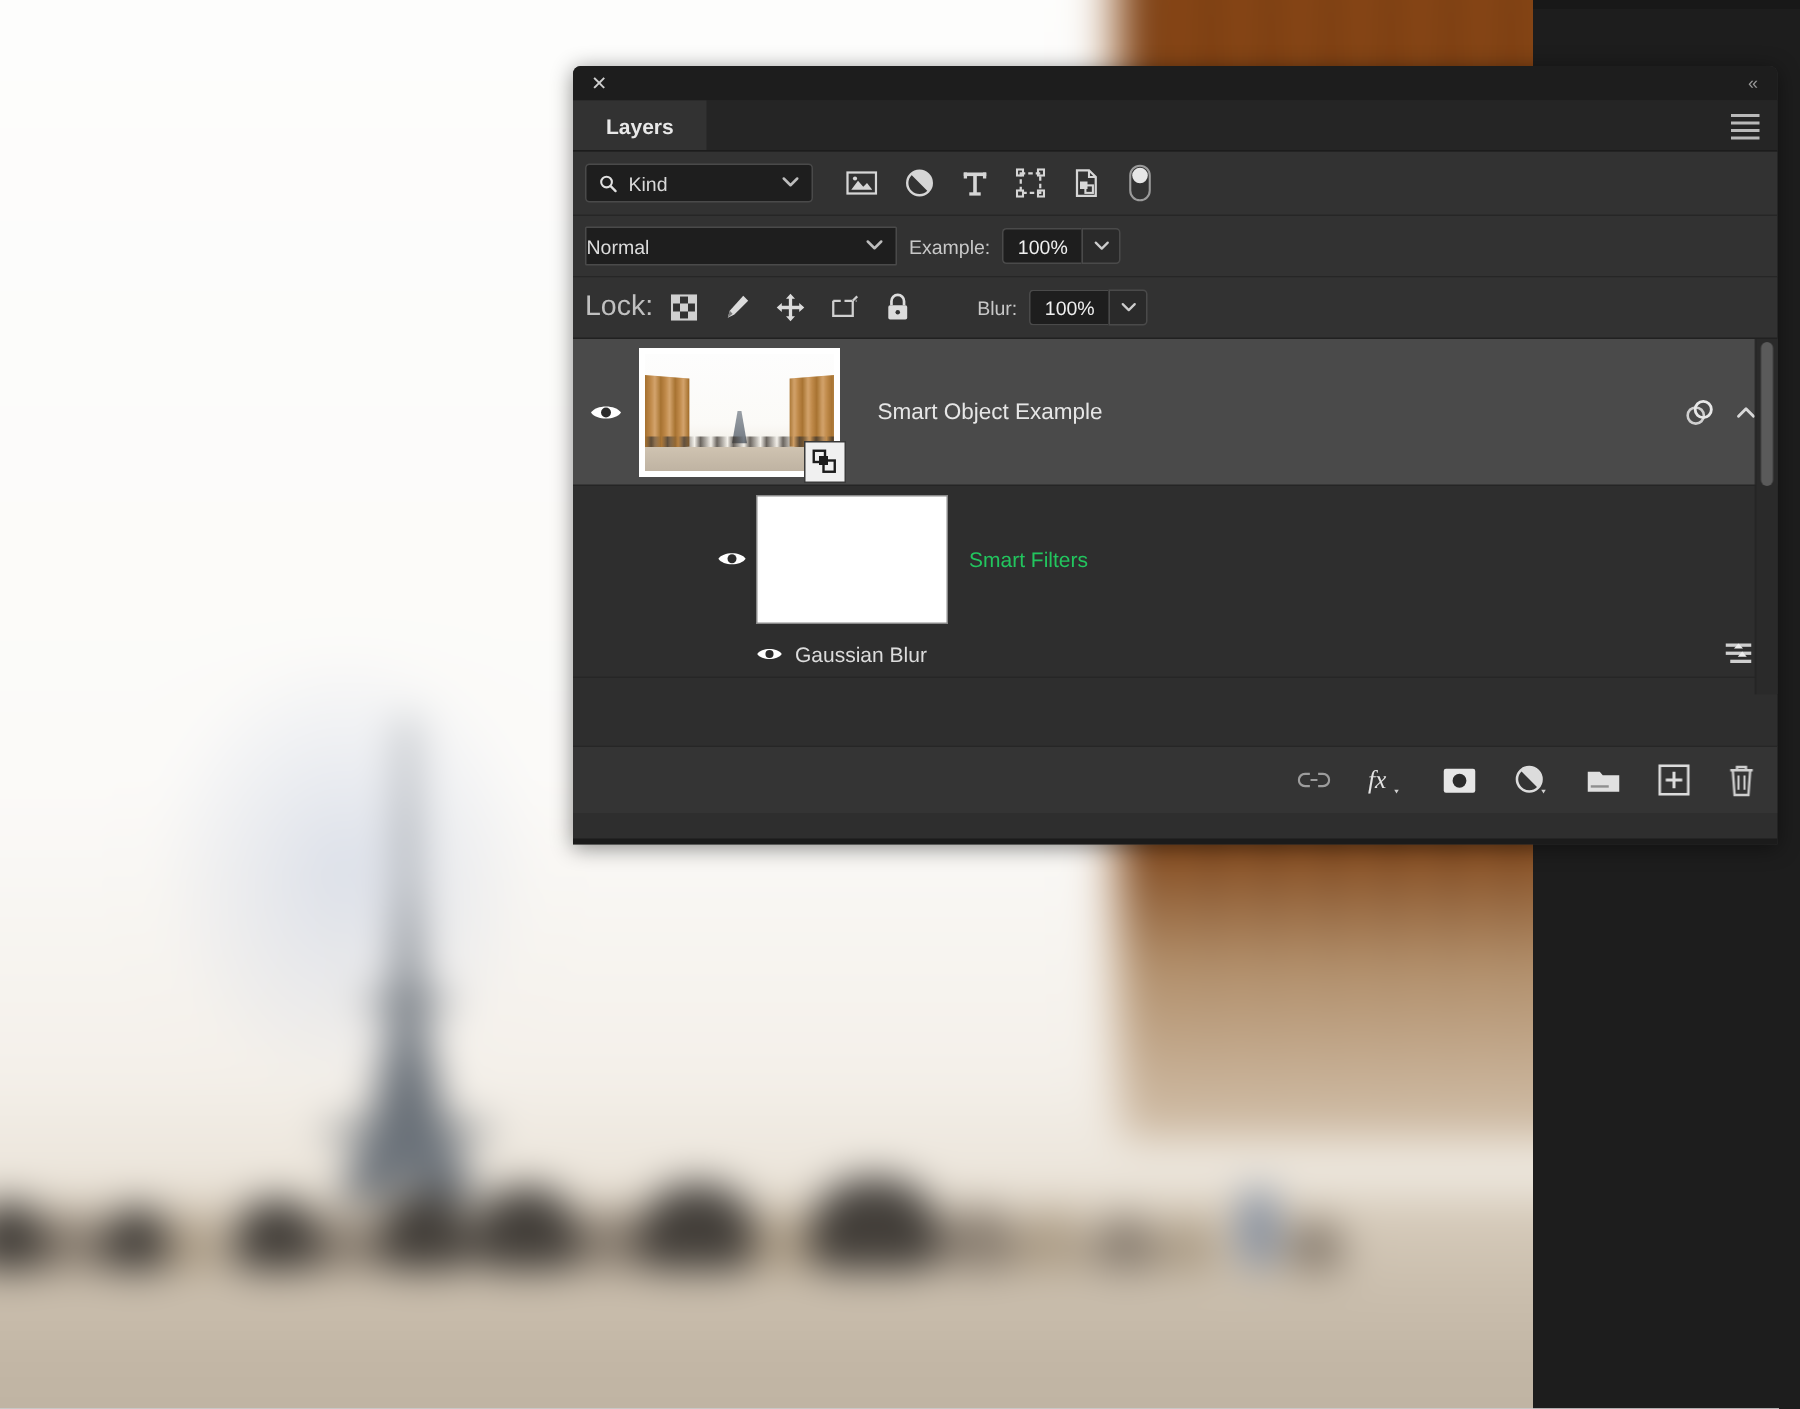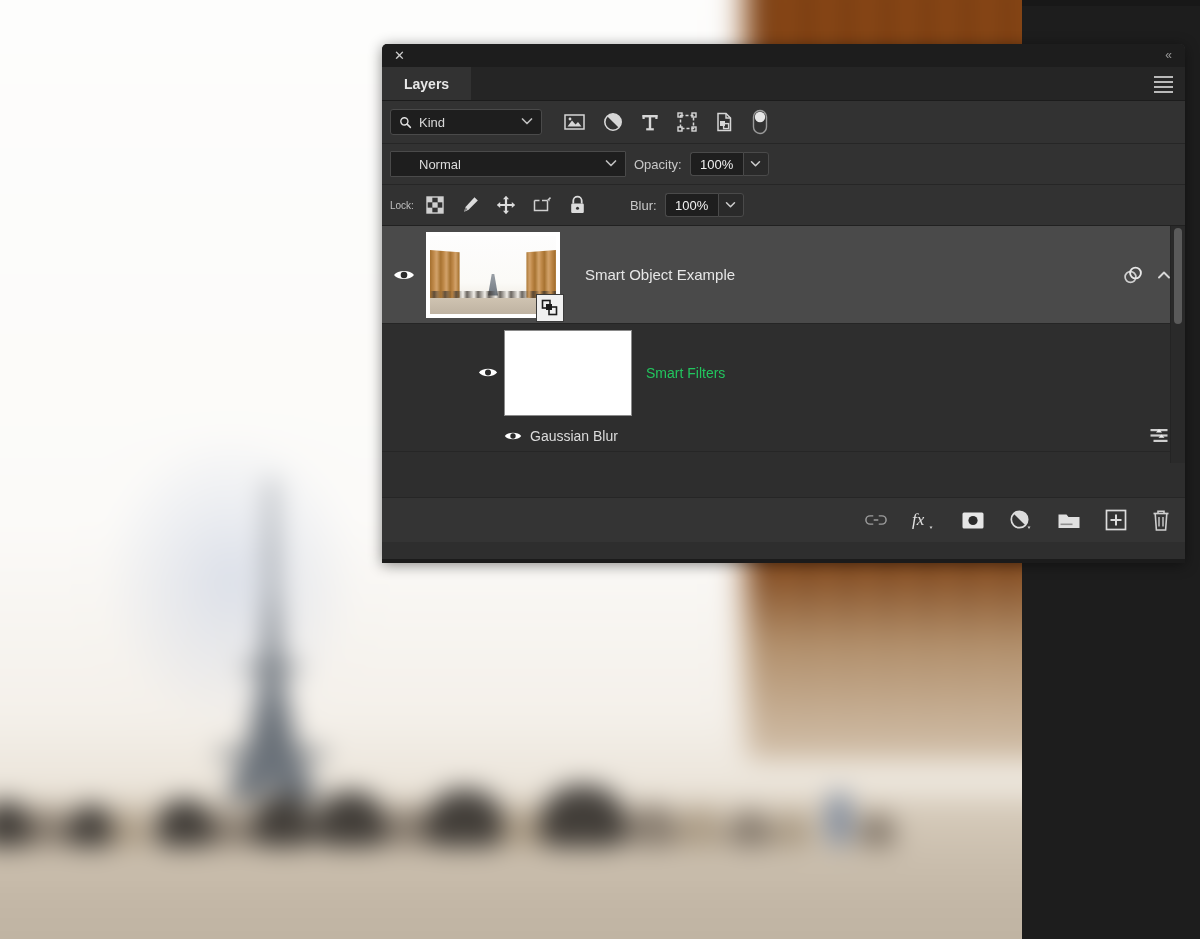--- a/index.html
+++ b/index.html
@@ -229,21 +229,21 @@
     background:#323232;
     border-bottom:1px solid #262626;
   }
   .blend-select {
     position:relative;
     width:206px; height:24px;
     background:#1e1e1e;
     border:1px solid #4a4a4a;
     border-radius:1px;
     display:flex; align-items:center;
-    padding-left:28px;
+    padding-left:0;
     cursor:pointer;
   }
   .blend-select .blend-label { color:#dcdcdc; font-size:13px; }
   .blend-select .caret { position:absolute; right:8px; top:7px; }
 
   .field-label { color:#c8c8c8; font-size:13px; margin-left:8px; }
   .numfield {
     display:flex; align-items:stretch;
     height:24px; margin-left:8px;
   }
@@ -267,21 +267,21 @@
     cursor:pointer;
   }
 
   .lock-row {
     display:flex; align-items:center;
     height: 40px;
     padding: 0 10px 0 8px;
     background:#323232;
     border-bottom:1px solid #212121;
   }
-  .lock-text { color:#c0c0c0; font-size:10px; }
+  .lock-text { color:#c0c0c0; font-size:19px; }
   .lock-icons { display:flex; align-items:center; gap:16px; margin-left:12px; }
   .lock-icons .li { cursor:pointer; display:flex; align-items:center; }
 
   
   .layers-list {
     position:relative;
     height: 237px;
     background:#2e2e2e;
     overflow:hidden;
   }
@@ -570,21 +570,21 @@
 
     <div class="blend-row">
       <div class="blend-select">
         <span class="blend-label">Normal</span>
         <span class="caret">
           <svg class="icon-svg" width="12" height="9" viewBox="0 0 12 9">
             <path d="M1.5 2 L6 6.5 L10.5 2" fill="none" stroke="#bdbdbd" stroke-width="1.7" stroke-linecap="round" stroke-linejoin="round"></path>
           </svg>
         </span>
       </div>
-      <span class="field-label">Opacity:</span>
+      <span class="field-label">Example:</span>
       <div class="numfield">
         <div class="val">100%</div>
         <div class="stepper">
           <svg class="icon-svg" width="11" height="8" viewBox="0 0 12 9">
             <path d="M1.5 2 L6 6.5 L10.5 2" fill="none" stroke="#cccccc" stroke-width="1.7" stroke-linecap="round" stroke-linejoin="round"></path>
           </svg>
         </div>
       </div>
     </div>
 

